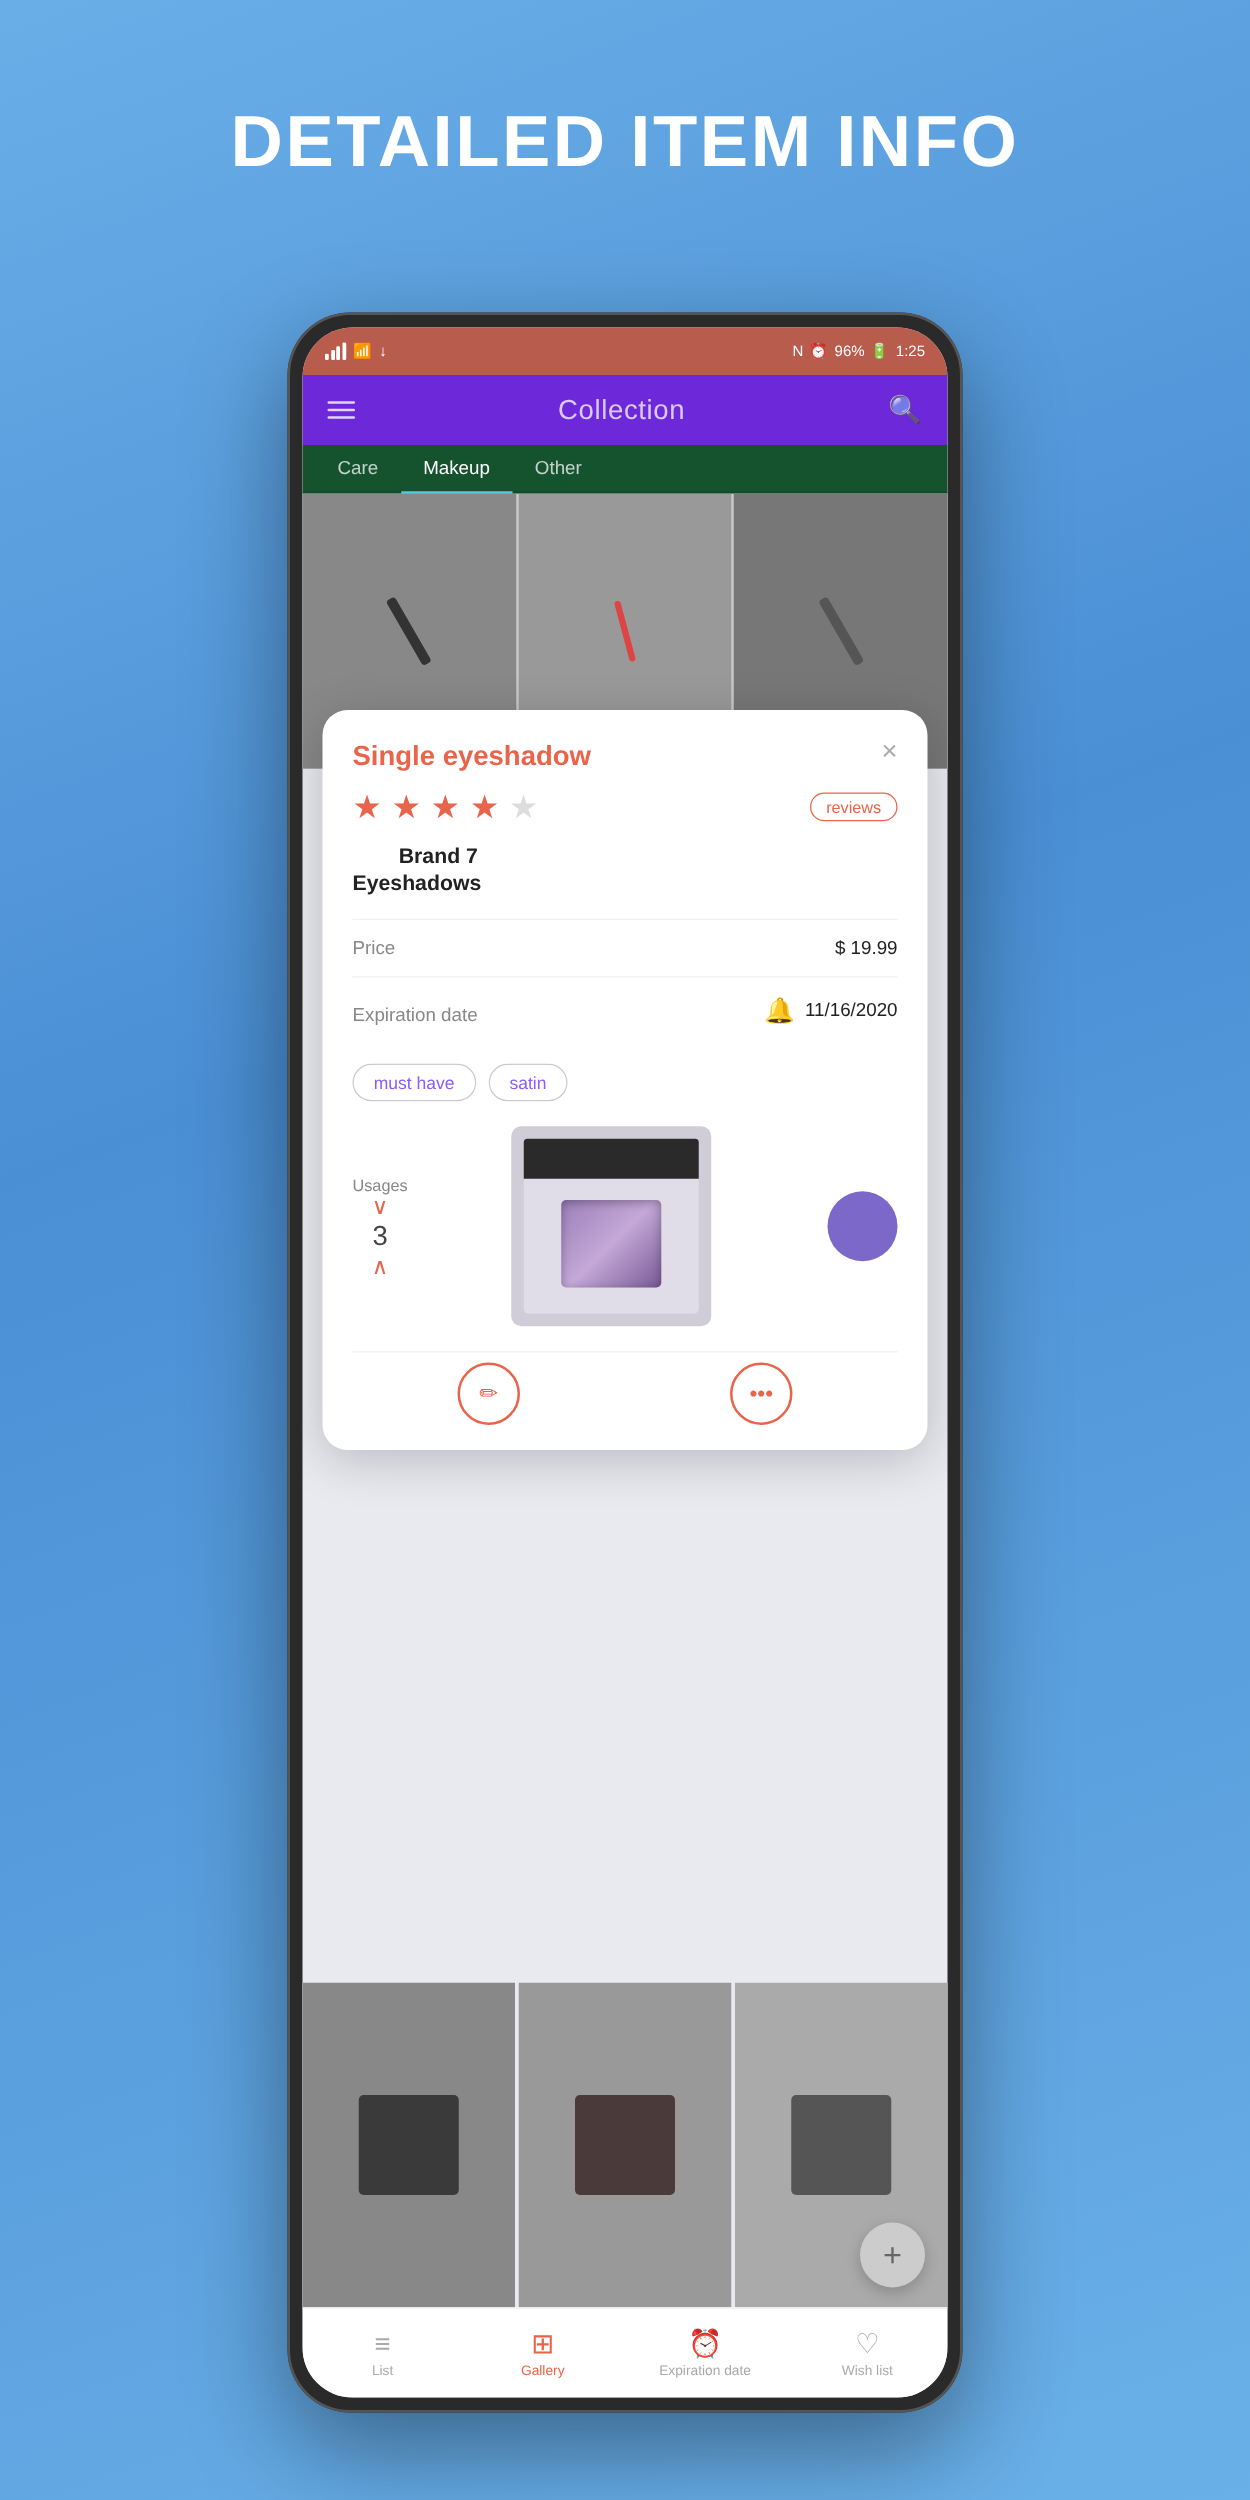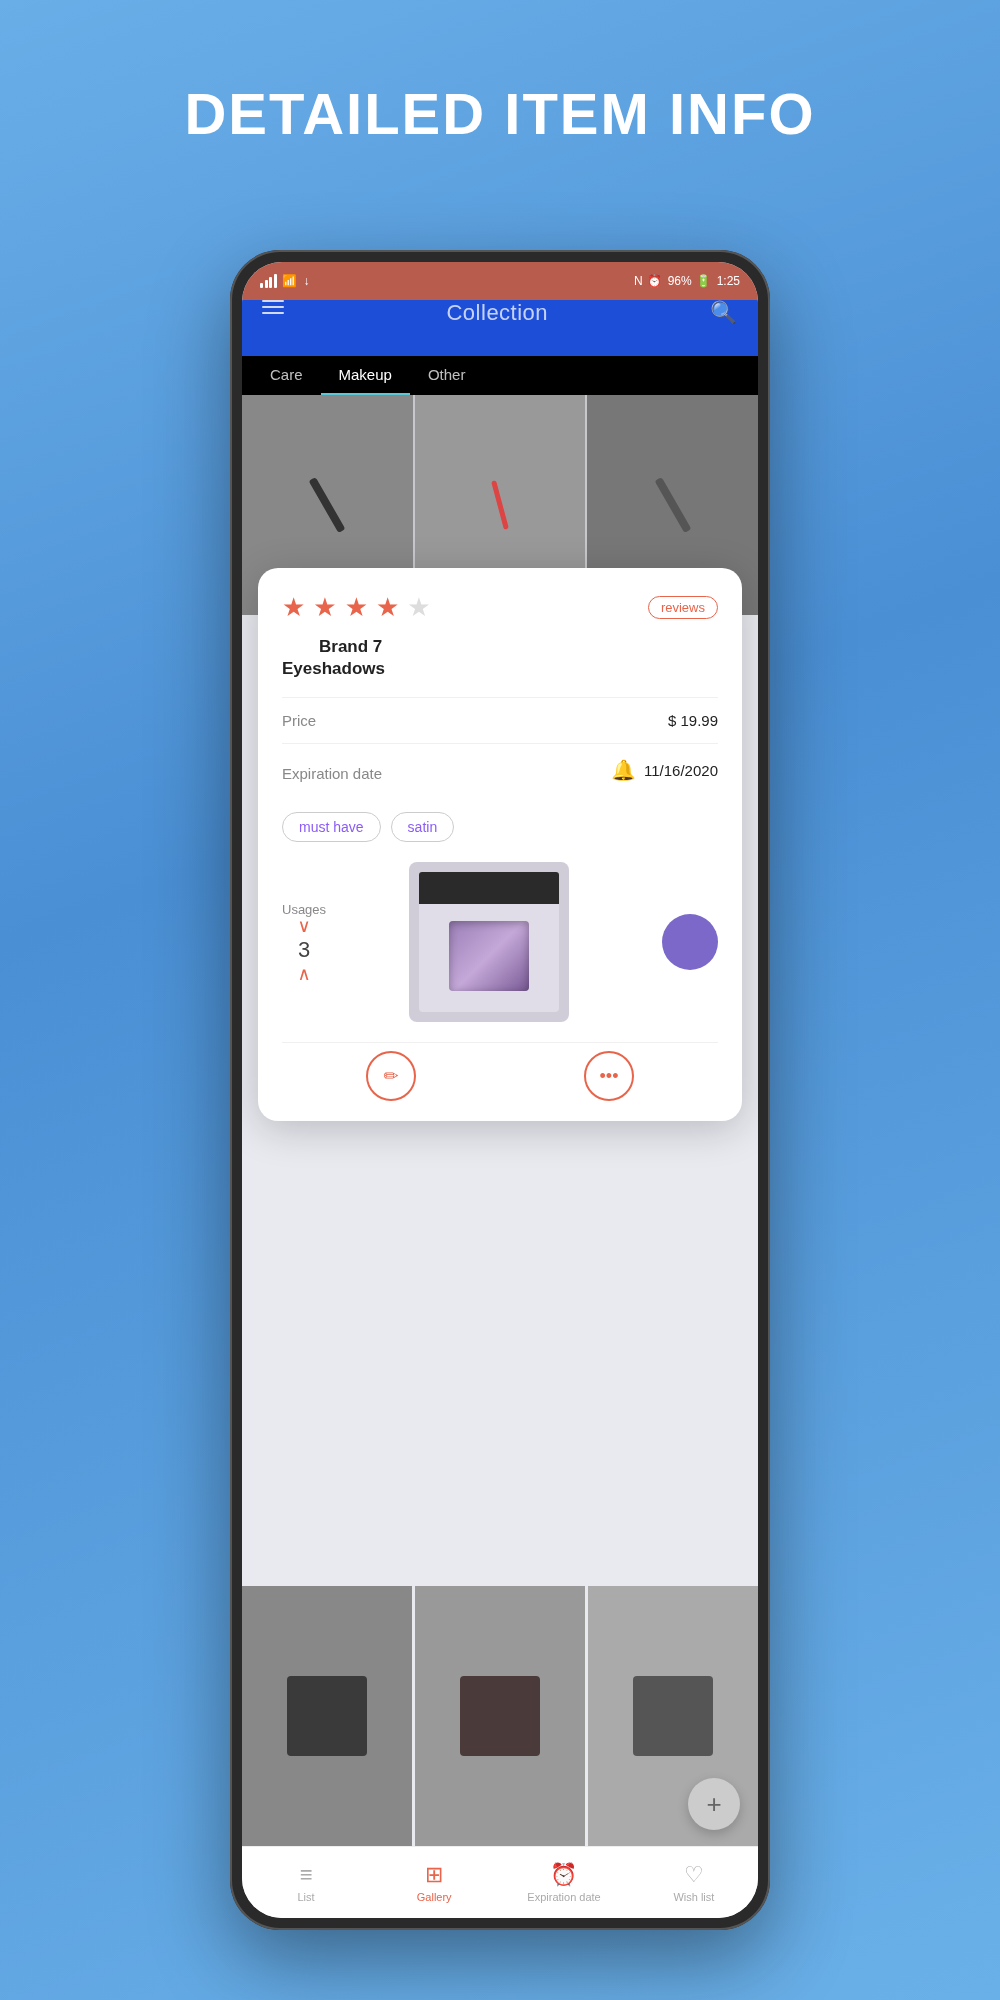--- a/index.html
+++ b/index.html
@@ -57,24 +57,24 @@
       justify-content: space-between;
       padding: 0 18px;
       color: white;
       font-size: 12px;
     }
     .status-left { display: flex; align-items: center; gap: 6px; }
     .status-right { display: flex; align-items: center; gap: 5px; font-size: 12px; }
 
     
     .app-bar {
-      background: #1d4ed8;
+      background: #6d28d9;
       height: 56px;
       display: flex;
-      align-items: flex-start;
+      align-items: center;
       justify-content: space-between;
       padding: 0 20px;
     }
     .app-bar-title {
       color: rgba(255,255,255,0.75);
       font-size: 22px;
       font-weight: 400;
       letter-spacing: 0.5px;
     }
 
@@ -88,21 +88,21 @@
     }
 
     .search-icon-btn {
       color: rgba(255,255,255,0.8);
       font-size: 22px;
       cursor: pointer;
     }
 
     
     .tab-bar {
-      background: #000000;
+      background: #14532d;
       display: flex;
       padding: 0 10px;
       border-bottom: 2px solid rgba(0,0,0,0.1);
     }
     .tab-item {
       padding: 10px 18px;
       color: rgba(255,255,255,0.75);
       font-size: 15px;
       cursor: pointer;
       position: relative;
@@ -480,20 +480,24 @@
       <div class="content-bg-cell">
         <div style="position:absolute;top:50%;left:50%;transform:translate(-50%,-50%) rotate(-15deg);width:5px;height:50px;background:#d44;border-radius:3px;"></div>
       </div>
       <div class="content-bg-cell">
         <div class="lipstick-icon" style="background:#555;"></div>
       </div>
     </div>
 
     <div class="modal-card">
 
+      <div class="modal-header">
+        <span class="modal-title">Single eyeshadow</span>
+        <span class="close-btn">×</span>
+      </div>
 
       <div class="stars-row">
         <span class="star">★</span>
         <span class="star">★</span>
         <span class="star">★</span>
         <span class="star">★</span>
         <span class="star empty">★</span>
         <span class="reviews-badge">reviews</span>
       </div>
 

